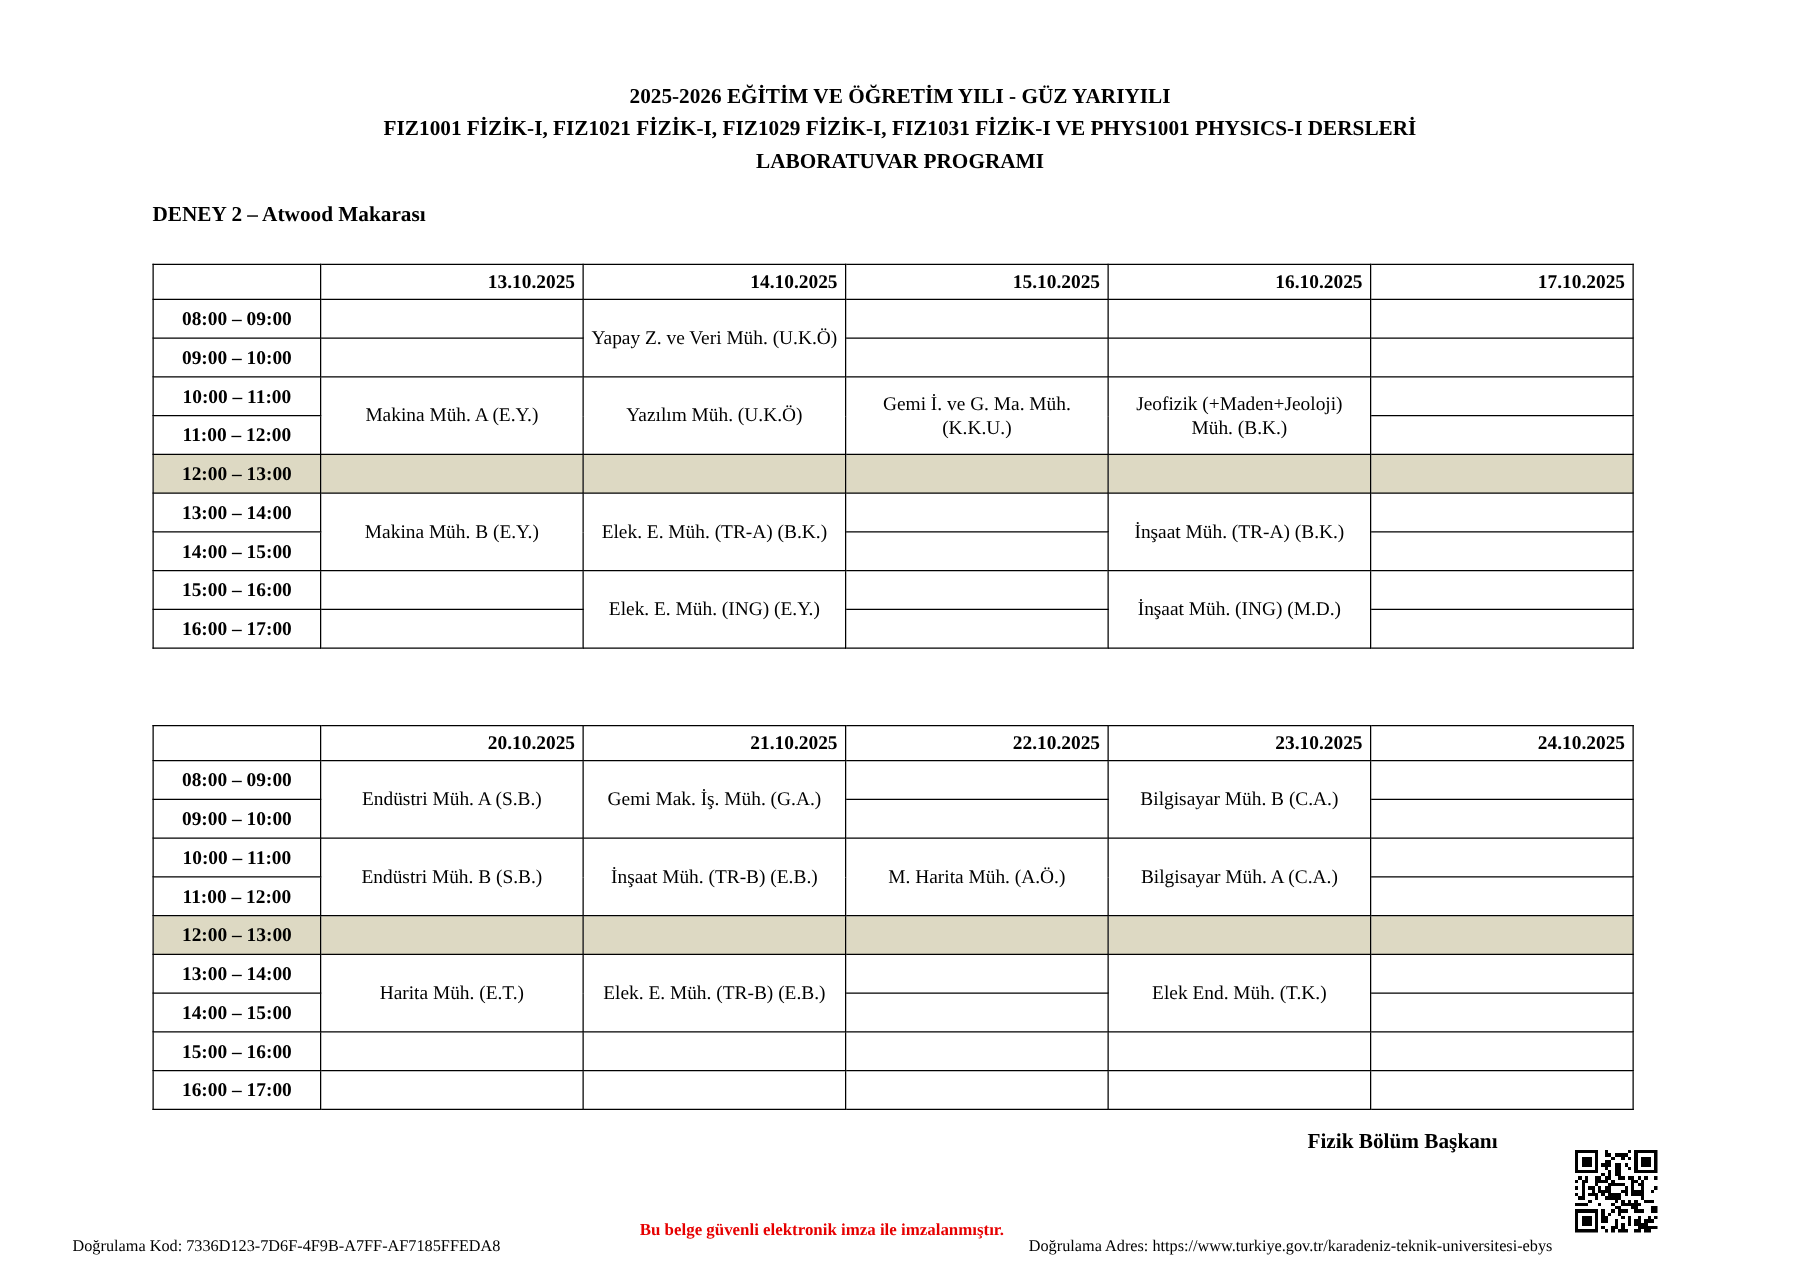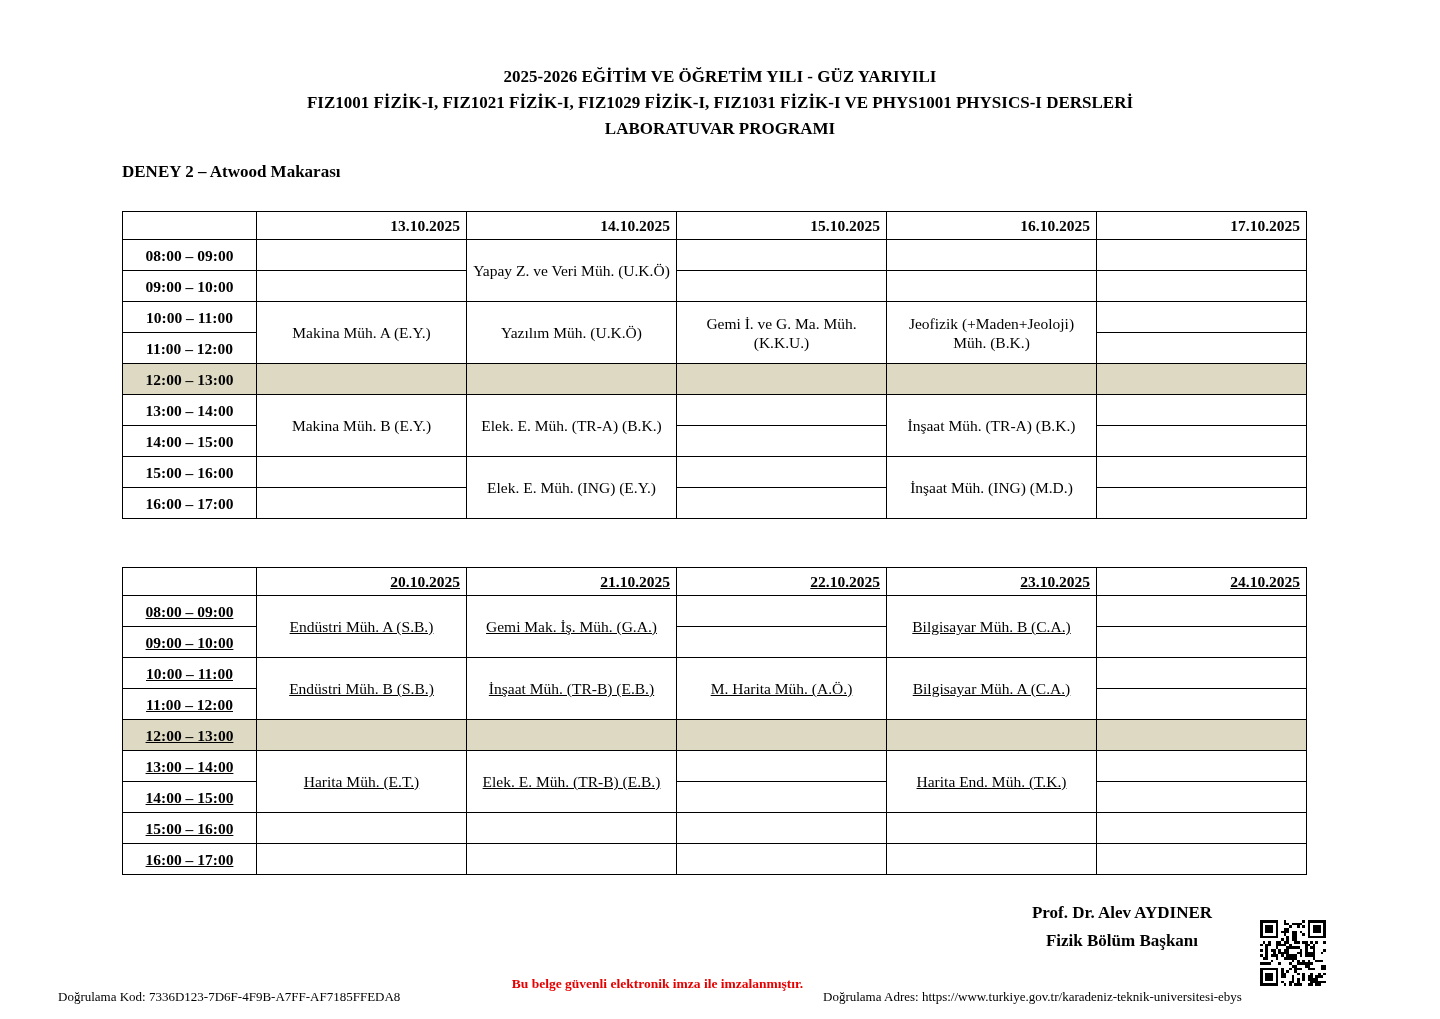--- a/index.html
+++ b/index.html
@@ -22,21 +22,21 @@
     position:absolute; left:122px; top:162px;
     font-weight:bold; font-size:17px;
   }
 
   table.schedule {
     position:absolute; left:122px;
     border-collapse:collapse; table-layout:fixed;
     width:1184px;
   }
   #table-week1 { top:211px; }
-  #table-week2 { top:567px;text-decoration:underline; }
+  #table-week2 { top:580px; }
 
   table.schedule td {
     border:1px solid #000;
     text-align:center; vertical-align:middle;
     font-size:15.5px; line-height:19px;
     padding:0 6px; overflow:hidden;
   }
   table.schedule tr { height:31px; }
   table.schedule tr.head { height:28px; }
   table.schedule tr.head td { font-weight:bold;text-align:right; }
@@ -202,21 +202,21 @@
       <td></td>
       <td></td>
       <td></td>
       <td></td>
     </tr>
     <tr>
       <td class="time">13:00 – 14:00</td>
       <td rowspan="2">Harita Müh. (E.T.)</td>
       <td rowspan="2">Elek. E. Müh. (TR-B) (E.B.)</td>
       <td></td>
-      <td rowspan="2">Harita End. Müh. (T.K.)</td>
+      <td rowspan="2">Elek End. Müh. (T.K.)</td>
       <td></td>
     </tr>
     <tr>
       <td class="time">14:00 – 15:00</td>
       <td></td>
       <td></td>
     </tr>
     <tr>
       <td class="time">15:00 – 16:00</td>
       <td></td>
@@ -230,21 +230,20 @@
       <td></td>
       <td></td>
       <td></td>
       <td></td>
       <td></td>
     </tr>
     </tbody>
   </table>
 
   <div class="signature">
-    <div>Prof. Dr. Alev AYDINER</div>
     <div>Fizik Bölüm Başkanı</div>
   </div>
 
   <div class="qr"><svg width="66" height="66" viewBox="0 0 25 25" shape-rendering="crispEdges">
         <rect x="0" y="0" width="25" height="25" fill="#ffffff"></rect>
         <rect x="9" y="0" width="1" height="1" fill="#000"></rect>
         <rect x="16" y="0" width="1" height="1" fill="#000"></rect>
         <rect x="9" y="1" width="1" height="1" fill="#000"></rect>
         <rect x="10" y="1" width="1" height="1" fill="#000"></rect>
         <rect x="12" y="1" width="1" height="1" fill="#000"></rect>

